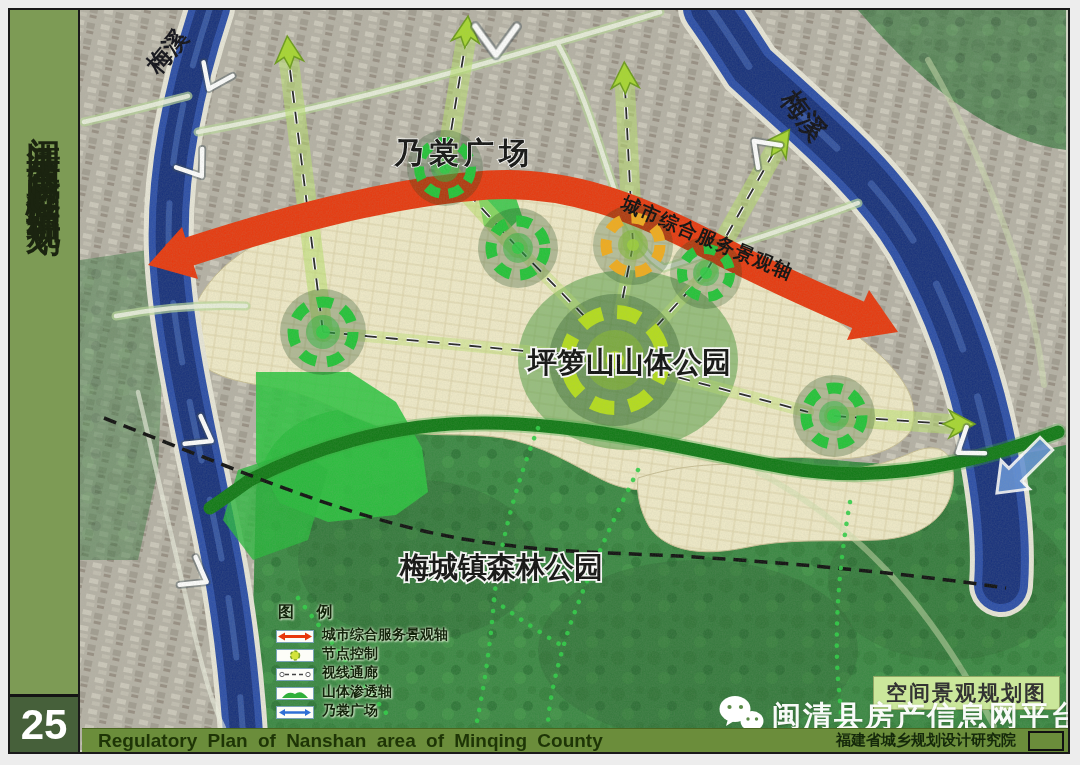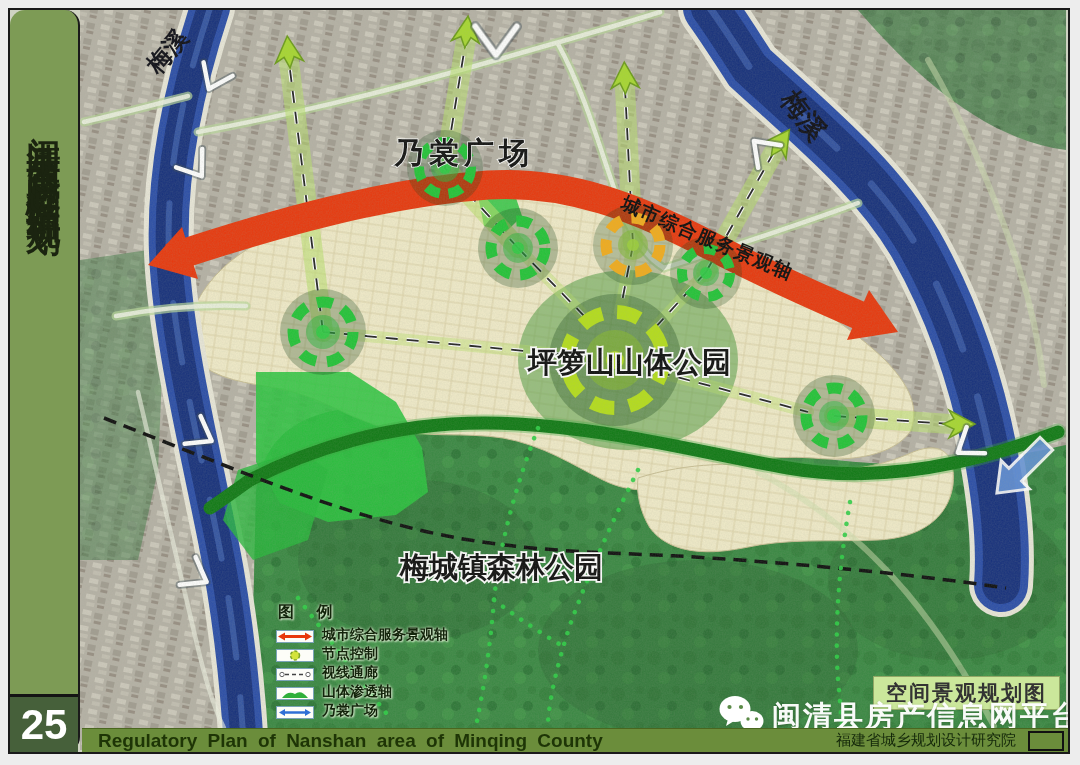--- a/index.html
+++ b/index.html
@@ -1,19 +1,19 @@
 <!DOCTYPE html>
 <html><head>
 <meta charset="utf-8">
 <style>
   html,body{margin:0;padding:0;width:1080px;height:765px;background:#ededed;overflow:hidden;
     font-family:"Liberation Sans",sans-serif;}
   .frame{position:absolute;left:8px;top:8px;width:1058px;height:742px;border:2px solid #1a1a1a;background:#cfd3c3;}
   
-  .sidebar{position:absolute;left:0;top:0;width:70px;height:100%;background:#7d9b55;border-right:2px solid #1a1a1a;box-sizing:border-box;border-radius:15px;}
+  .sidebar{position:absolute;left:0;top:0;width:70px;height:100%;background:#7d9b55;border-right:2px solid #1a1a1a;box-sizing:border-box;}
   .sidebar-title{writing-mode:vertical-rl;text-orientation:upright;font-size:34px;font-weight:bold;
     color:#1b2410;letter-spacing:6px;position:absolute;left:50%;transform:translateX(-50%);top:100px;white-space:nowrap;}
   .sidebar-num{position:absolute;bottom:0;left:0;width:100%;height:58px;background:#46603a;border-top:3px solid #141414;
     color:#fff;font-size:42px;font-weight:bold;display:flex;align-items:center;justify-content:center;box-sizing:border-box;}
   
   .maparea{position:absolute;left:70px;top:0;right:0;bottom:0;overflow:hidden;}
   .maparea svg.mapsvg{position:absolute;left:0;top:0;}
   svg text{font-family:"Liberation Sans",sans-serif;font-weight:bold;}
   
   .legend{position:absolute;left:196px;top:592px;width:190px;}
@@ -27,21 +27,21 @@
   .plan-type-box{position:absolute;left:793px;top:666px;background:#cbe79b;border:1px solid #93a766;
     color:#333;font-size:21px;font-weight:bold;padding:2px 12px;letter-spacing:2px;white-space:nowrap;}
   .watermark{position:absolute;left:638px;top:684px;display:flex;align-items:center;gap:6px;}
   .watermark-text{font-size:29px;font-weight:bold;color:rgba(255,255,255,.97);letter-spacing:2px;white-space:nowrap;
     text-shadow:0 1px 3px rgba(40,70,30,.35);}
   
   .bottombar{position:absolute;left:72px;right:0;bottom:0;height:23px;background:#6b8d3b;border-top:1px solid #4a661f;}
   .bottombar-en{position:absolute;left:16px;top:0;height:100%;display:flex;align-items:center;
     font-size:19px;font-weight:600;color:#1e3506;word-spacing:5px;white-space:nowrap;text-align:right;}
   .bottombar-inst{position:absolute;right:52px;top:0;height:100%;display:flex;align-items:center;
-    font-size:15px;font-weight:normal;color:#14280a;white-space:nowrap;}
+    font-size:15px;font-weight:bold;color:#14280a;white-space:nowrap;}
   .bottombar-endbox{position:absolute;right:4px;top:2px;width:32px;height:16px;border:2px solid #111;}
 </style>
 </head>
 <body>
 
 <div class="frame">
 
   <div class="maparea">
     <svg class="mapsvg" width="986" height="740" viewBox="82 10 986 740">
       <defs>

